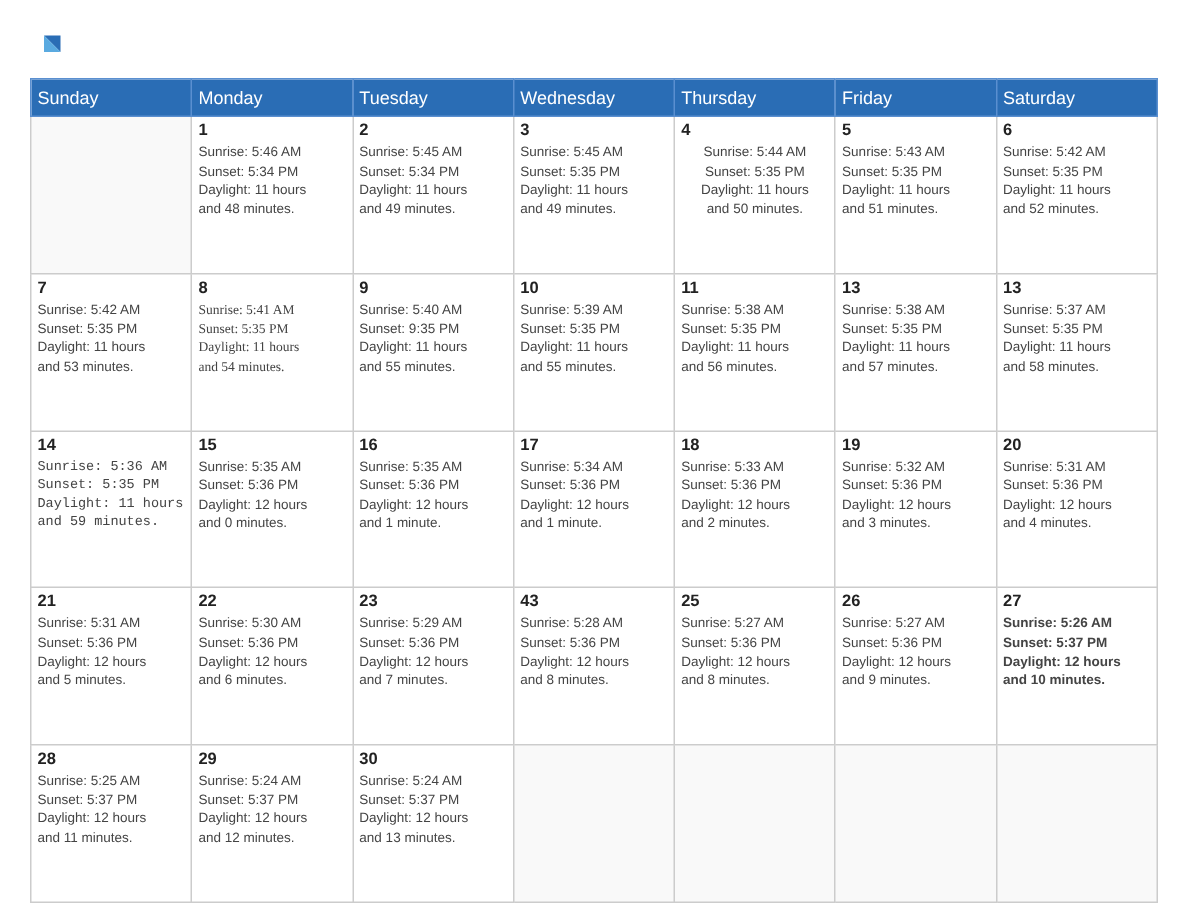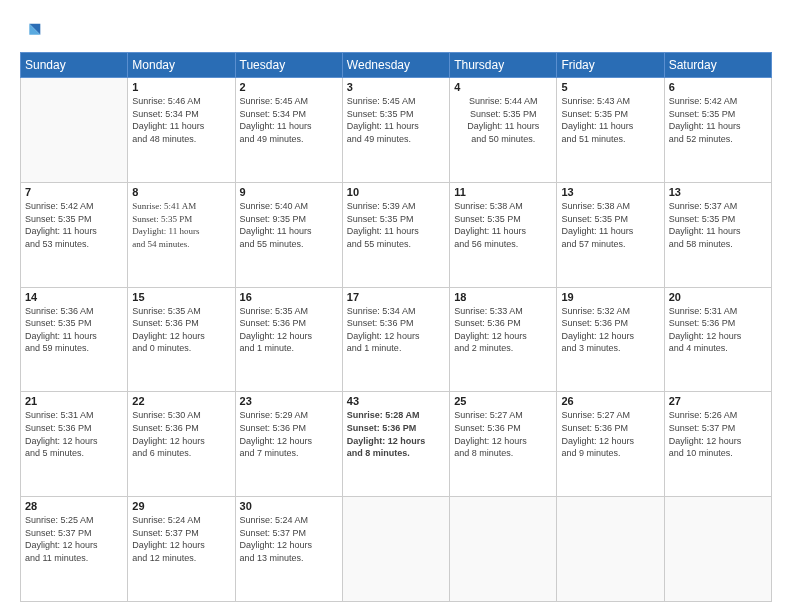--- a/index.html
+++ b/index.html
@@ -219,21 +219,21 @@
             <span class="day-num">13</span>
             <div class="day-info" style="white-space: pre-line;">Sunrise: 5:37 AM
 Sunset: 5:35 PM
 Daylight: 11 hours
 and 58 minutes.</div>
           </td>
         </tr>
         <tr>
           <td>
             <span class="day-num">14</span>
-            <div class="day-info" style="white-space: pre-line;">Sunrise: 5:36 AM
+            <div class="day-info" style="white-space: pre-line; font-family: Liberation Mono, monospace;">Sunrise: 5:36 AM
 Sunset: 5:35 PM
 Daylight: 11 hours
 and 59 minutes.</div>
           </td>
           <td>
             <span class="day-num">15</span>
             <div class="day-info" style="white-space: pre-line;">Sunrise: 5:35 AM
 Sunset: 5:36 PM
 Daylight: 12 hours
 and 0 minutes.</div>
@@ -291,42 +291,42 @@
           </td>
           <td>
             <span class="day-num">23</span>
             <div class="day-info" style="white-space: pre-line;">Sunrise: 5:29 AM
 Sunset: 5:36 PM
 Daylight: 12 hours
 and 7 minutes.</div>
           </td>
           <td>
             <span class="day-num">43</span>
-            <div class="day-info" style="white-space: pre-line; font-weight: bold;">Sunrise: 5:28 AM
+            <div class="day-info" style="white-space: pre-line;">Sunrise: 5:28 AM
 Sunset: 5:36 PM
 Daylight: 12 hours
 and 8 minutes.</div>
           </td>
           <td>
             <span class="day-num">25</span>
             <div class="day-info" style="white-space: pre-line;">Sunrise: 5:27 AM
 Sunset: 5:36 PM
 Daylight: 12 hours
 and 8 minutes.</div>
           </td>
           <td>
             <span class="day-num">26</span>
             <div class="day-info" style="white-space: pre-line;">Sunrise: 5:27 AM
 Sunset: 5:36 PM
 Daylight: 12 hours
 and 9 minutes.</div>
           </td>
           <td>
             <span class="day-num">27</span>
-            <div class="day-info" style="white-space: pre-line;">Sunrise: 5:26 AM
+            <div class="day-info" style="white-space: pre-line; font-weight: bold;">Sunrise: 5:26 AM
 Sunset: 5:37 PM
 Daylight: 12 hours
 and 10 minutes.</div>
           </td>
         </tr>
         <tr>
           <td>
             <span class="day-num">28</span>
             <div class="day-info" style="white-space: pre-line;">Sunrise: 5:25 AM
 Sunset: 5:37 PM

